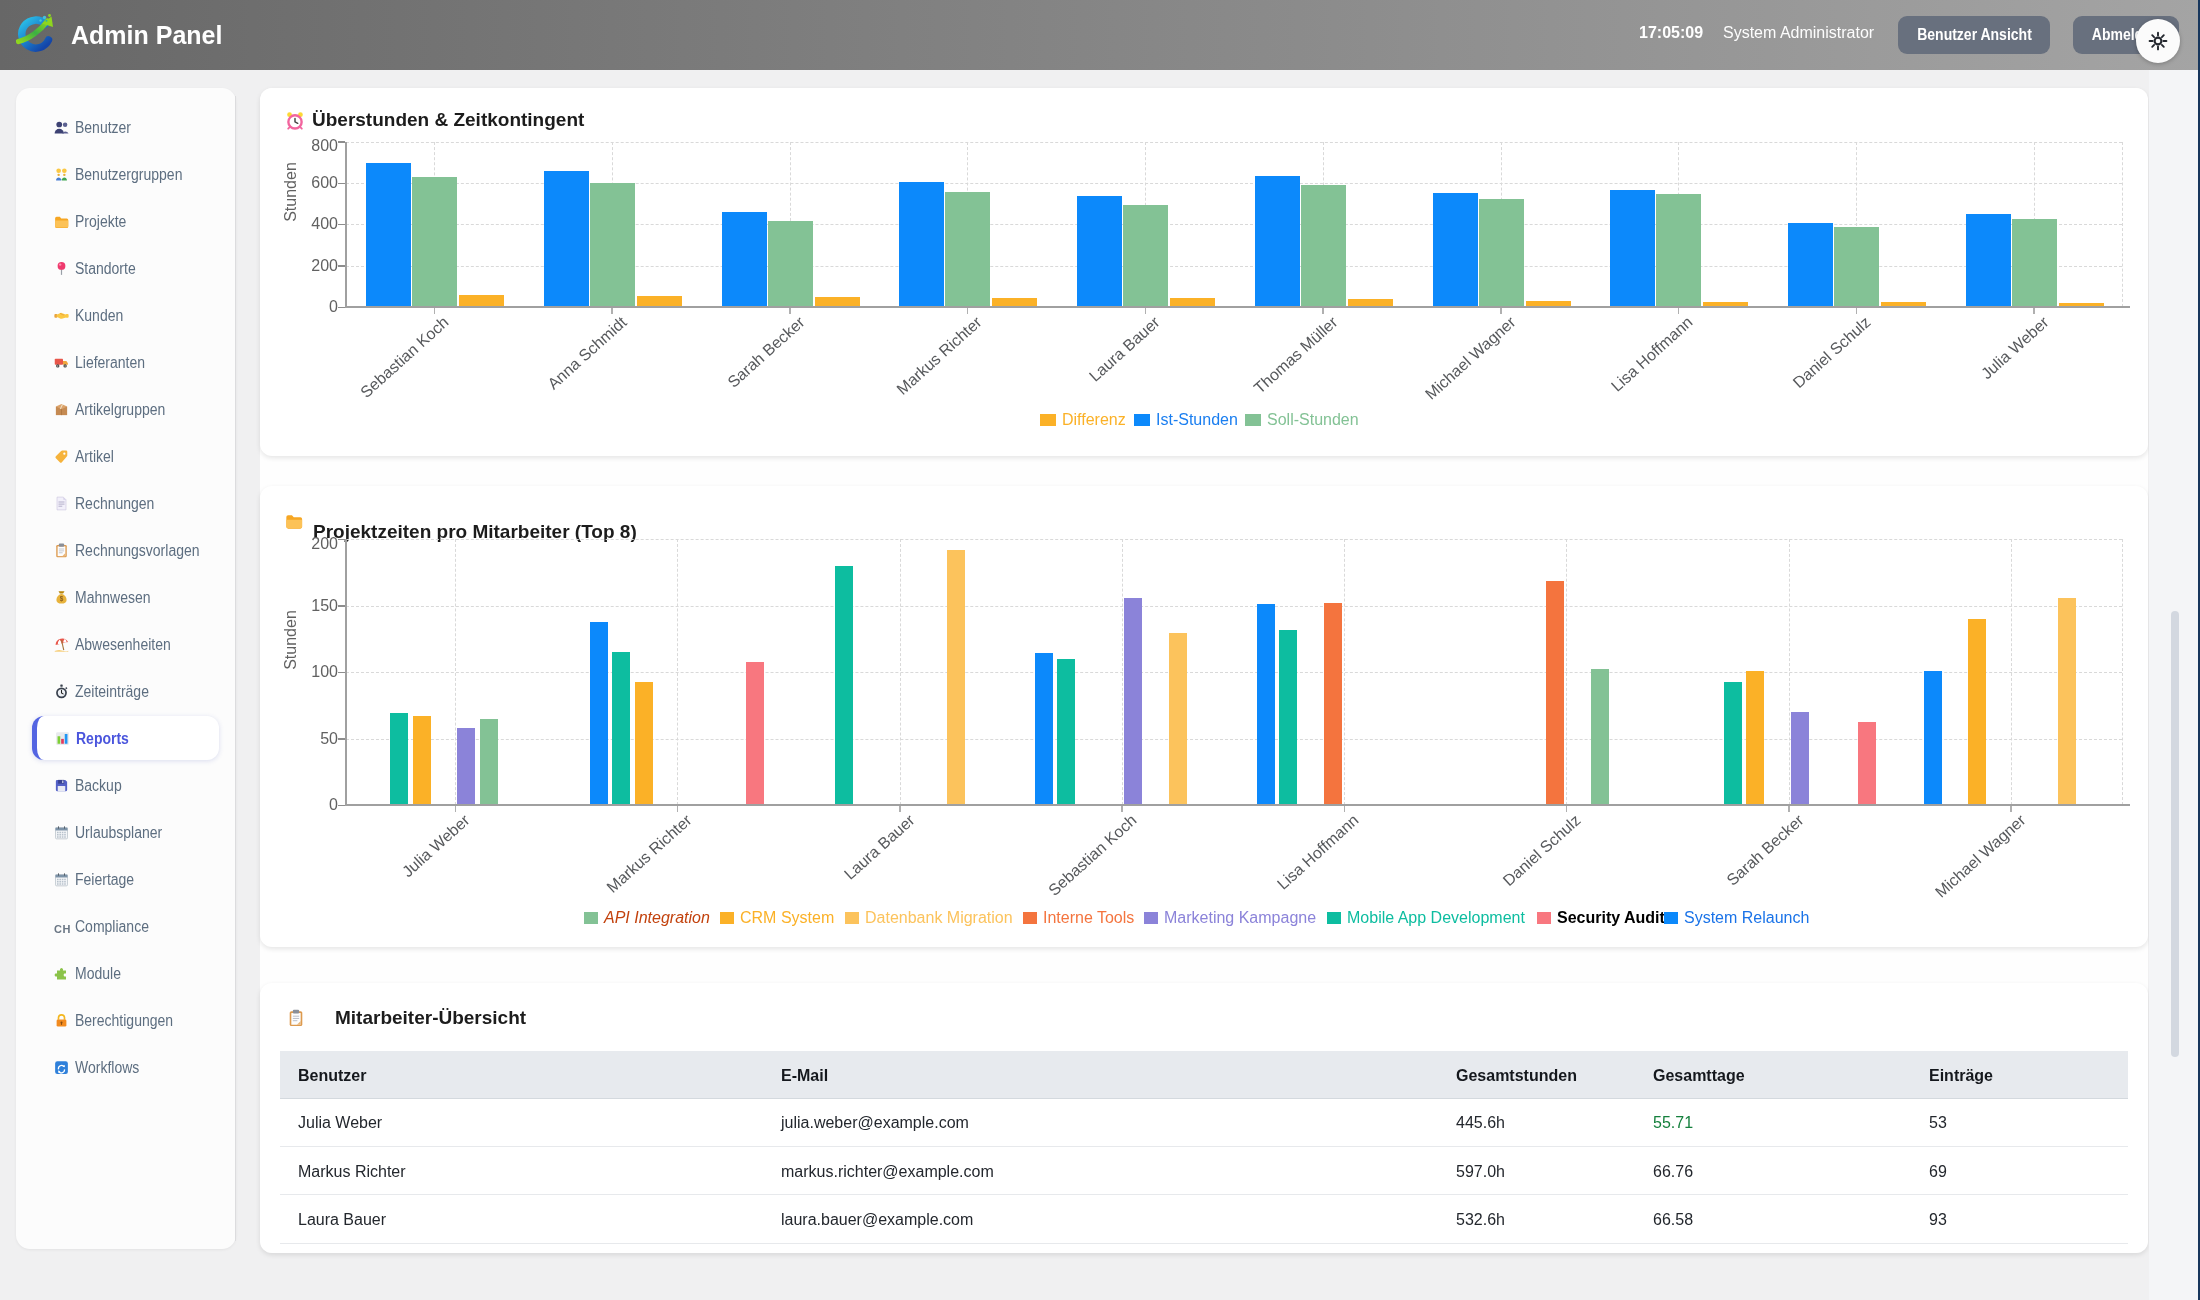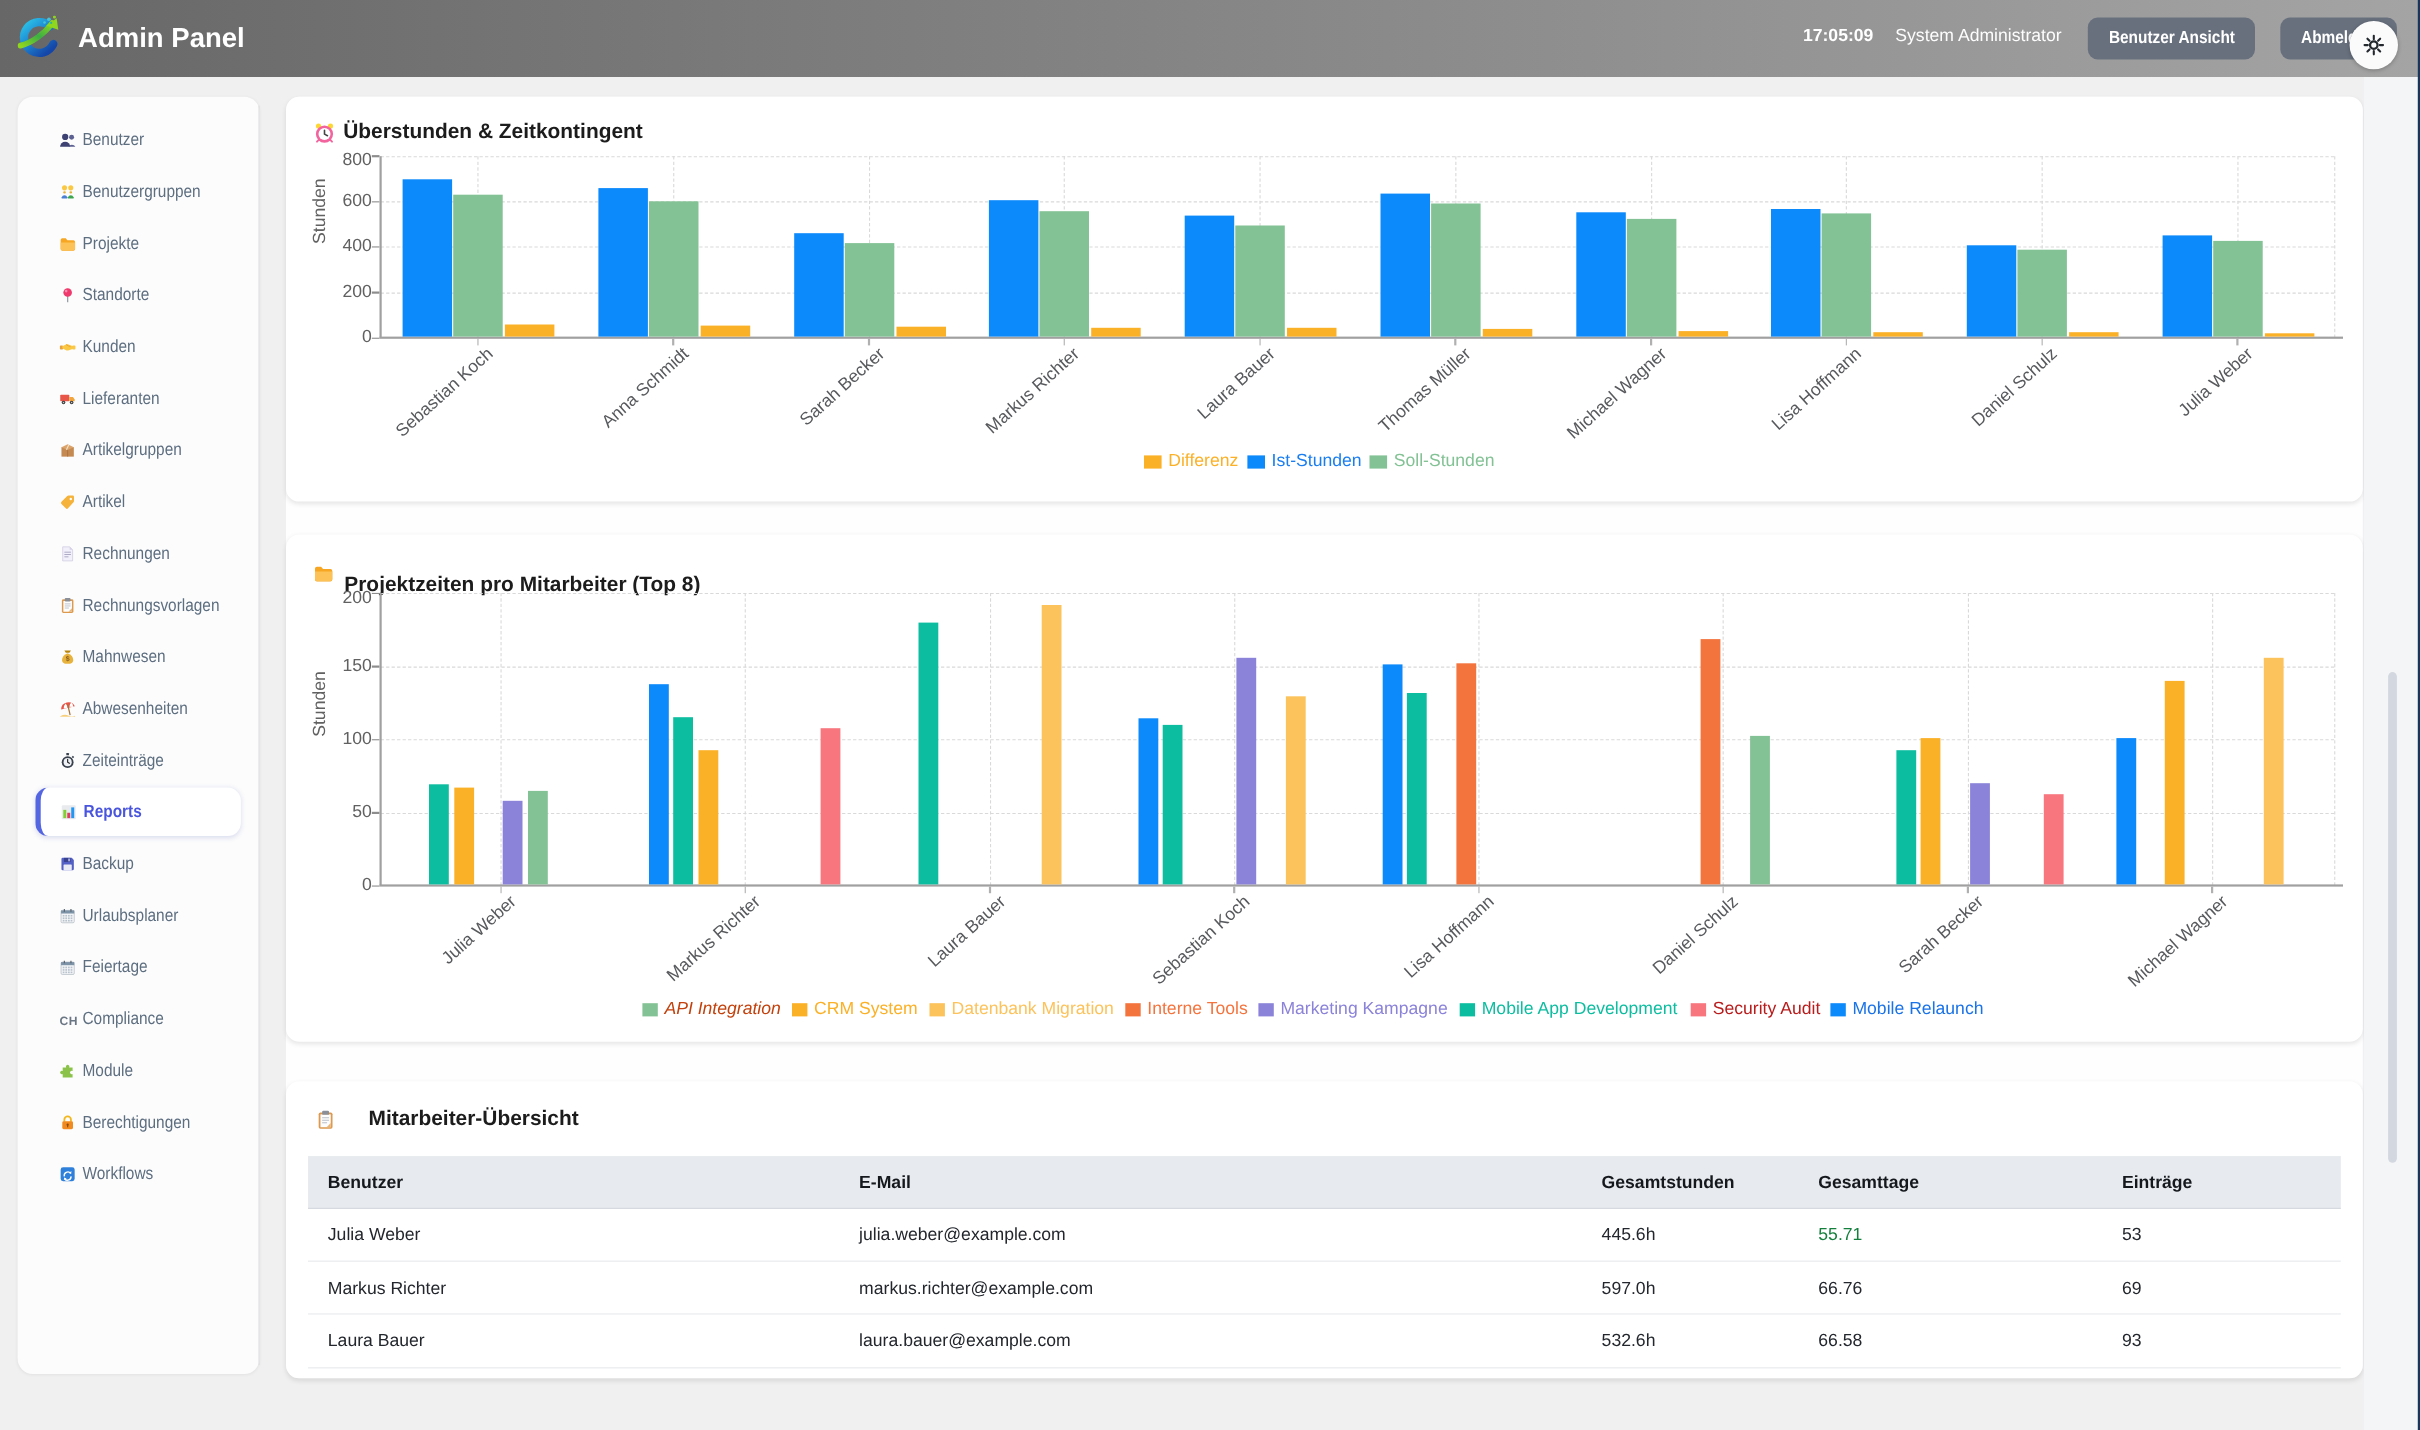--- a/index.html
+++ b/index.html
@@ -396,23 +396,23 @@
 <div style="position:absolute;left:740px;top:918px;transform:translateY(-50%) scaleX(1.0);transform-origin:left center;font-size:16px;color:#fbb127;white-space:nowrap;">CRM System</div>
 <div style="position:absolute;left:845px;top:912px;width:14px;height:12px;background:#fcc35c;"></div>
 <div style="position:absolute;left:865px;top:918px;transform:translateY(-50%) scaleX(1.0);transform-origin:left center;font-size:16px;color:#fcc35c;white-space:nowrap;">Datenbank Migration</div>
 <div style="position:absolute;left:1023px;top:912px;width:14px;height:12px;background:#f4743e;"></div>
 <div style="position:absolute;left:1043px;top:918px;transform:translateY(-50%) scaleX(1.0);transform-origin:left center;font-size:16px;color:#f4743e;white-space:nowrap;">Interne Tools</div>
 <div style="position:absolute;left:1144px;top:912px;width:14px;height:12px;background:#8b83d9;"></div>
 <div style="position:absolute;left:1164px;top:918px;transform:translateY(-50%) scaleX(1.0);transform-origin:left center;font-size:16px;color:#8b83d9;white-space:nowrap;">Marketing Kampagne</div>
 <div style="position:absolute;left:1327px;top:912px;width:14px;height:12px;background:#0dbda0;"></div>
 <div style="position:absolute;left:1347px;top:918px;transform:translateY(-50%) scaleX(1.0);transform-origin:left center;font-size:16px;color:#0dbda0;white-space:nowrap;">Mobile App Development</div>
 <div style="position:absolute;left:1537px;top:912px;width:14px;height:12px;background:#f8777f;"></div>
-<div style="position:absolute;left:1557px;top:918px;transform:translateY(-50%) scaleX(1.0);transform-origin:left center;font-size:16px;color:#b91c1c;white-space:nowrap;">Security Audit</div>
+<div style="position:absolute;left:1557px;top:918px;transform:translateY(-50%) scaleX(1.0);transform-origin:left center;font-size:16px;color:#000000;white-space:nowrap;font-weight:bold;">Security Audit</div>
 <div style="position:absolute;left:1664px;top:912px;width:14px;height:12px;background:#0c89fb;"></div>
-<div style="position:absolute;left:1684px;top:918px;transform:translateY(-50%) scaleX(1.0);transform-origin:left center;font-size:16px;color:#1a73e8;white-space:nowrap;">Mobile Relaunch</div>
+<div style="position:absolute;left:1684px;top:918px;transform:translateY(-50%) scaleX(1.0);transform-origin:left center;font-size:16px;color:#1a73e8;white-space:nowrap;">System Relaunch</div>
 <div style="position:absolute;left:287px;top:1009px;line-height:0;"><svg width="18" height="18" viewBox="0 0 20 20" style="">
       <rect x="3" y="2.5" width="14" height="16.5" rx="1.8" fill="#dd9a4e"></rect>
       <rect x="4.8" y="4.5" width="10.4" height="13" fill="#fdfdfd"></rect>
       <rect x="6.5" y="0.8" width="7" height="4.2" rx="1.2" fill="#8a8f98"></rect>
       <line x1="6.5" y1="8" x2="13.5" y2="8" stroke="#b9bec7" stroke-width="1.1"></line>
       <line x1="6.5" y1="10.5" x2="13.5" y2="10.5" stroke="#b9bec7" stroke-width="1.1"></line>
       <line x1="6.5" y1="13" x2="11.5" y2="13" stroke="#b9bec7" stroke-width="1.1"></line>
       <path d="M11 17.5 l4.2-4.2 0 4.2 Z" fill="#e8b679"></path>
     </svg></div>
 <div style="position:absolute;left:311px;top:1018px;transform:translateY(-50%) scaleX(1.0);transform-origin:left center;font-size:19px;color:#1c1c1c;font-weight:700;white-space:nowrap;margin-left:24px;">Mitarbeiter-Übersicht</div>

